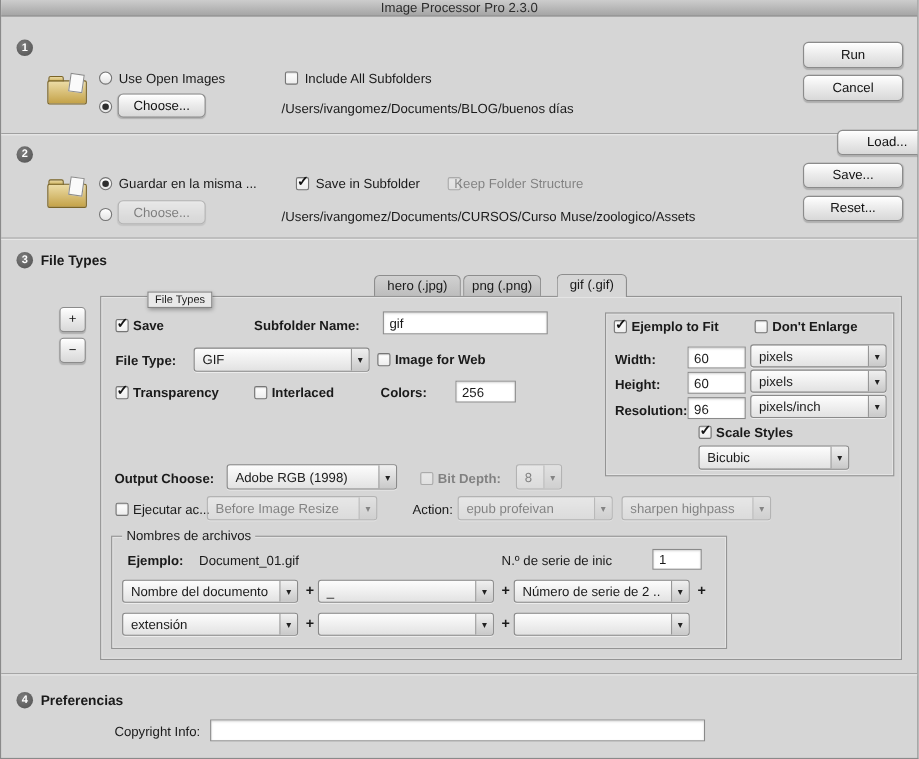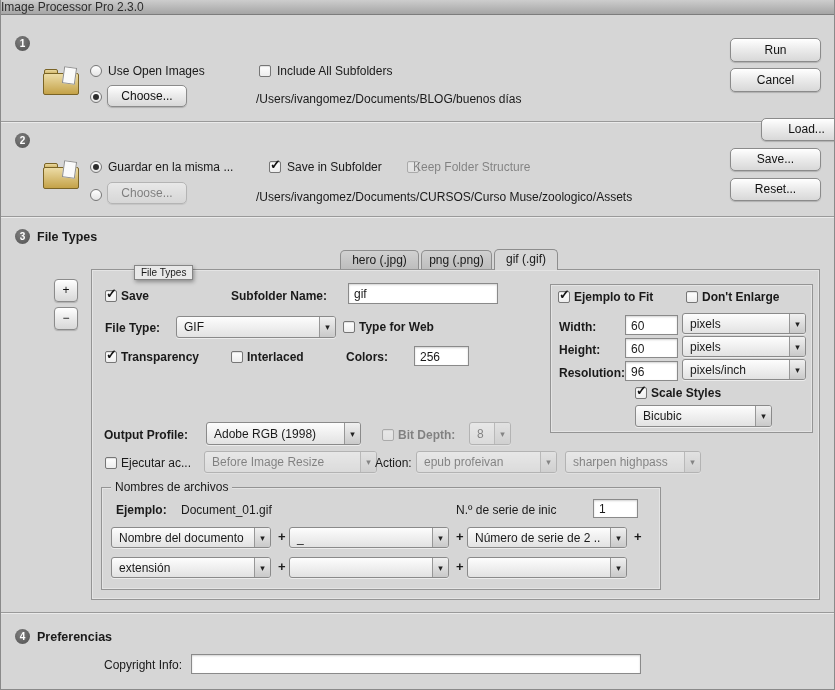--- a/index.html
+++ b/index.html
@@ -6,21 +6,21 @@
   html,body { margin:0; padding:0; }
   body { font-family:"Liberation Sans", sans-serif; background:#b0b0b0; }
   #window {
     position:relative; width:835px; height:690px; background:#d6d6d6;
     overflow:hidden; font-size:12px; color:#1a1a1a;
     border-left:1px solid #8a8a8a; border-right:1px solid #8a8a8a; border-bottom:1px solid #8a8a8a;
   }
   .titlebar {
     position:absolute; top:0; left:0; right:0; height:15px;
     background:linear-gradient(#cdcdcd,#a5a5a5); border-bottom:1px solid #7d7d7d;
-    text-align:left; font-size:12px; color:#2d2d2d; line-height:14px; overflow:hidden;
+    text-align:center; font-size:12px; color:#2d2d2d; line-height:14px; overflow:hidden;
   }
   .num-badge {
     position:absolute; width:15px; height:15px; border-radius:50%;
     background:radial-gradient(circle at 40% 35%, #7e7e7e, #4f4f4f);
     color:#fff; font-size:10px; font-weight:bold; text-align:center; line-height:15px;
   }
   .section-title { position:absolute; font-weight:bold; font-size:12.5px; white-space:nowrap; }
   .label { position:absolute; font-size:12px; line-height:14px; white-space:nowrap; }
   .bold { font-weight:bold; }
   .btn {
@@ -66,21 +66,21 @@
     font-size:9px; color:#222; flex:none;
   }
   .disabled { opacity:.45; }
   .divider { position:absolute; left:0; right:0; height:2px; border-top:1px solid #9a9a9a; border-bottom:1px solid #ebebeb; }
   .groupbox { position:absolute; border:1px solid #949494; box-shadow:inset 0 0 0 1px rgba(255,255,255,0.35); }
   .tab {
     position:absolute; height:19px; line-height:19px; text-align:center;
     border:1px solid #8d8d8d; border-bottom:none; border-radius:5px 5px 0 0;
     background:linear-gradient(#d1d1d1,#bdbdbd); font-size:12px;
   }
-  .tab.active { background:#d6d6d6; top:249px; height:21px; z-index:2; }
+  .tab.active { background:#d6d6d6; top:249px; height:21px; z-index:2;margin-left:12px; }
   .legend { position:absolute; background:#d6d6d6; padding:0 4px; font-size:12px; z-index:2; white-space:nowrap; }
   .tooltip {
     position:absolute; background:#e9e9e9; border:1px solid #858585;
     box-shadow:1px 2px 4px rgba(0,0,0,0.35); font-size:10px;
     padding:1px 6px; z-index:5; white-space:nowrap;
   }
   .folder-icon { position:absolute; width:38px; height:32px; }
   .folder-tab {
     position:absolute; left:1px; top:3px; width:14px; height:6px;
     background:linear-gradient(#e9d89f,#cdb05e); border:1px solid #7a6426; border-radius:2px 2px 0 0;
@@ -206,44 +206,44 @@
     <span class="dd-label">Bicubic</span>
     <span class="dd-arrow">▾</span>
   </div>
 
   <span class="label bold" style="left:104px;top:321px">File Type:</span>
   <div class="dropdown" style="left:175px;top:316px;width:160px;height:22px">
     <span class="dd-label">GIF</span>
     <span class="dd-arrow">▾</span>
   </div>
   <span class="checkbox" style="left:342px;top:321px"></span>
-  <span class="label bold" style="left:358px;top:320px">Type for Web</span>
+  <span class="label bold" style="left:358px;top:320px">Image for Web</span>
 
   <span class="checkbox checked" style="left:104px;top:351px"></span>
   <span class="label bold" style="left:120px;top:350px">Transparency</span>
   <span class="checkbox" style="left:230px;top:351px"></span>
   <span class="label bold" style="left:246px;top:350px">Interlaced</span>
   <span class="label bold" style="left:345px;top:350px">Colors:</span>
   <div class="field" style="left:413px;top:346px;width:55px;height:20px">256</div>
 
-  <span class="label bold" style="left:103px;top:428px">Output Profile:</span>
+  <span class="label bold" style="left:103px;top:428px">Output Choose:</span>
   <div class="dropdown" style="left:205px;top:422px;width:155px;height:23px">
     <span class="dd-label">Adobe RGB (1998)</span>
     <span class="dd-arrow">▾</span>
   </div>
   <span class="checkbox disabled" style="left:381px;top:429px"></span>
   <span class="label bold disabled" style="left:397px;top:428px">Bit Depth:</span>
   <div class="dropdown disabled" style="left:468px;top:422px;width:42px;height:23px">
     <span class="dd-label">8</span>
     <span class="dd-arrow">▾</span>
   </div>
 
   <span class="checkbox" style="left:104px;top:457px"></span>
   <span class="label" style="left:120px;top:456px">Ejecutar ac...</span>
-  <div class="dropdown disabled" style="left:203px;top:451px;width:173px;height:22px">
+  <div class="dropdown disabled" style="left:187px;top:451px;width:155px;height:22px">
     <span class="dd-label">Before Image Resize</span>
     <span class="dd-arrow">▾</span>
   </div>
   <span class="label" style="left:374px;top:456px">Action:</span>
   <div class="dropdown disabled" style="left:415px;top:451px;width:141px;height:22px">
     <span class="dd-label">epub profeivan</span>
     <span class="dd-arrow">▾</span>
   </div>
   <div class="dropdown disabled" style="left:564px;top:451px;width:136px;height:22px">
     <span class="dd-label">sharpen highpass</span>

